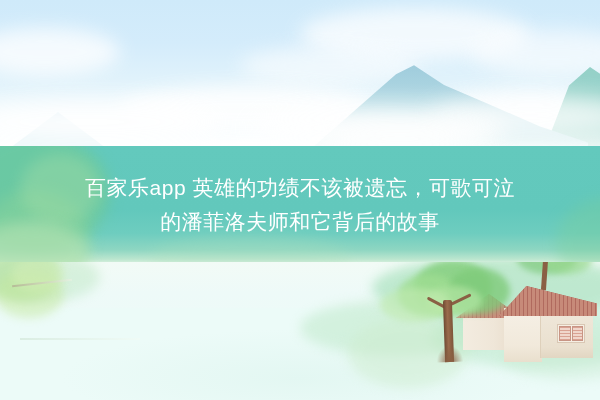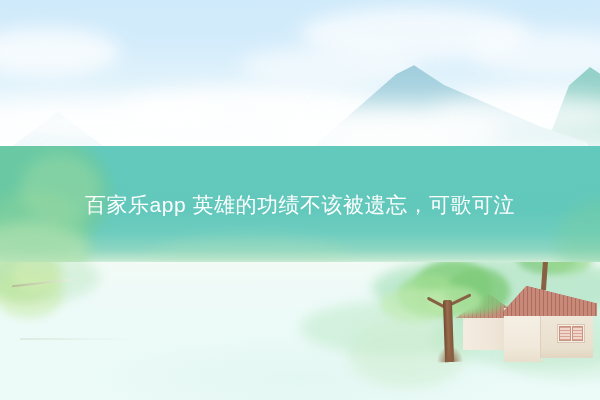--- a/index.html
+++ b/index.html
@@ -336,20 +336,21 @@
   <div class="band">
     <div class="band-leaf l1"></div>
     <div class="band-leaf l2"></div>
     <div class="band-leaf l3"></div>
     <div class="band-leaf l4"></div>
     <div class="band-leaf l5"></div>
     <div class="band-leaf l6"></div>
 
     <div class="band-title">
       <div class="line">百家乐app 英雄的功绩不该被遗忘，可歌可泣</div>
+      <div class="line">的潘菲洛夫师和它背后的故事</div>
     </div>
   </div>
 
   <div class="lower">
     <div class="ground-haze"></div>
 
     <div class="hedge h1"></div>
     <div class="hedge h2"></div>
     <div class="hedge h3"></div>
     <div class="hedge h4"></div>

